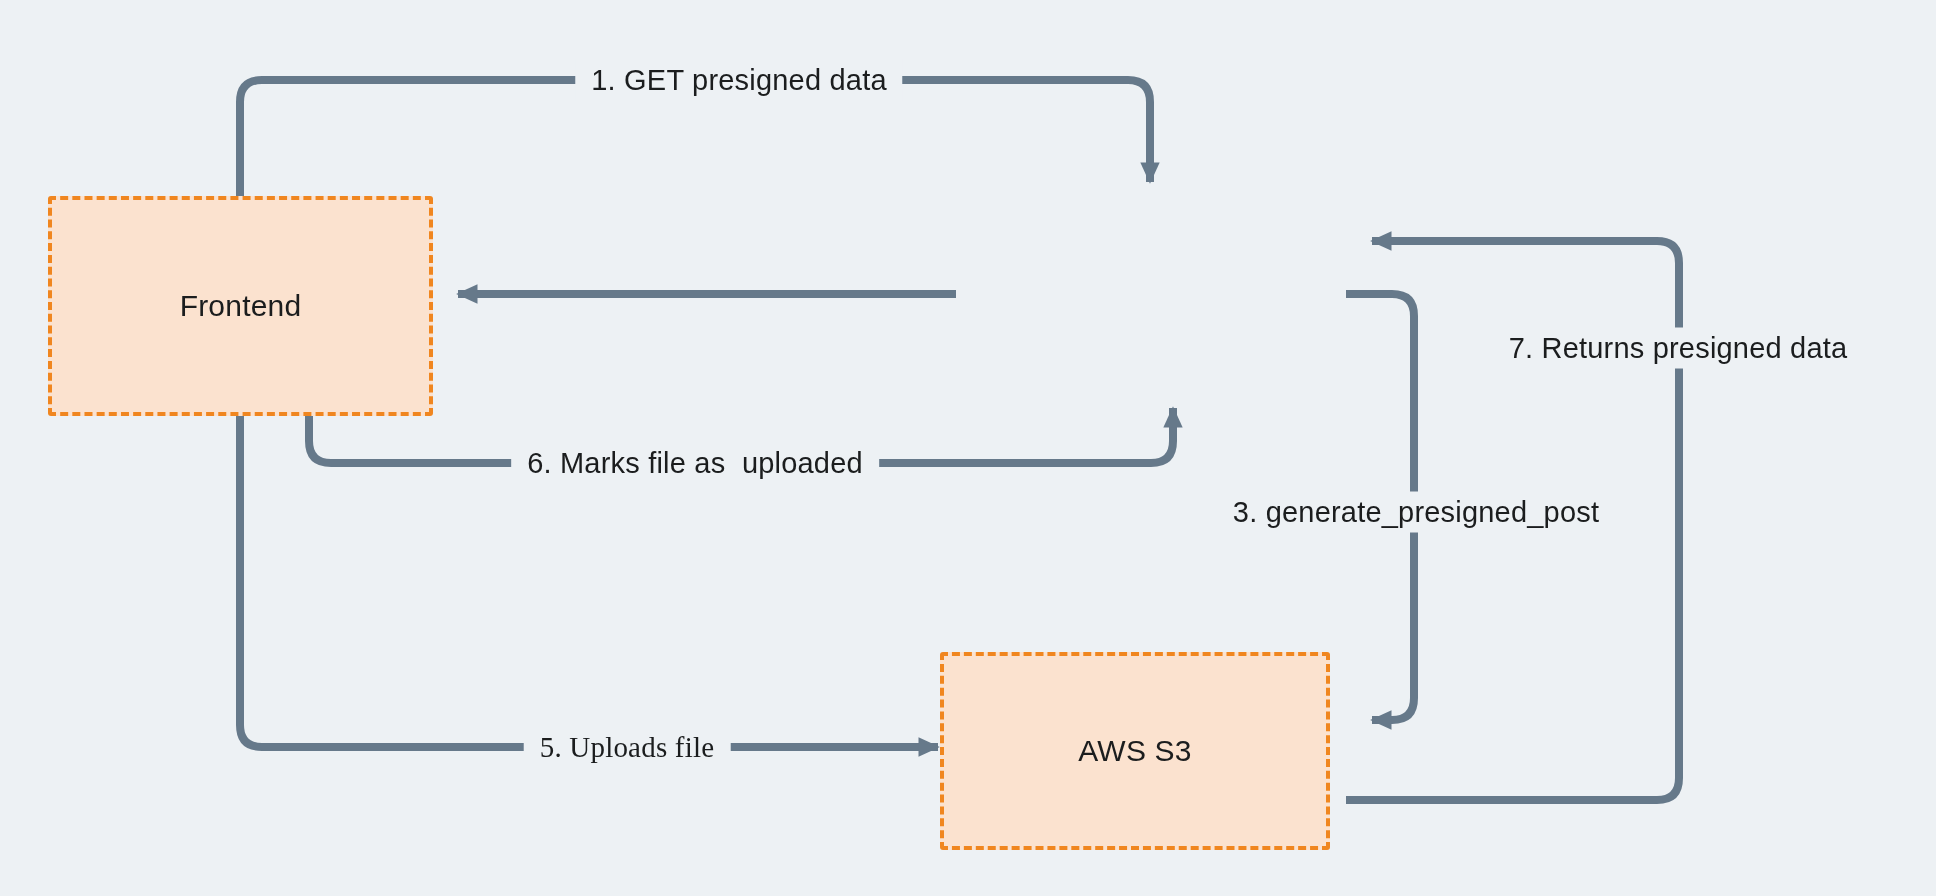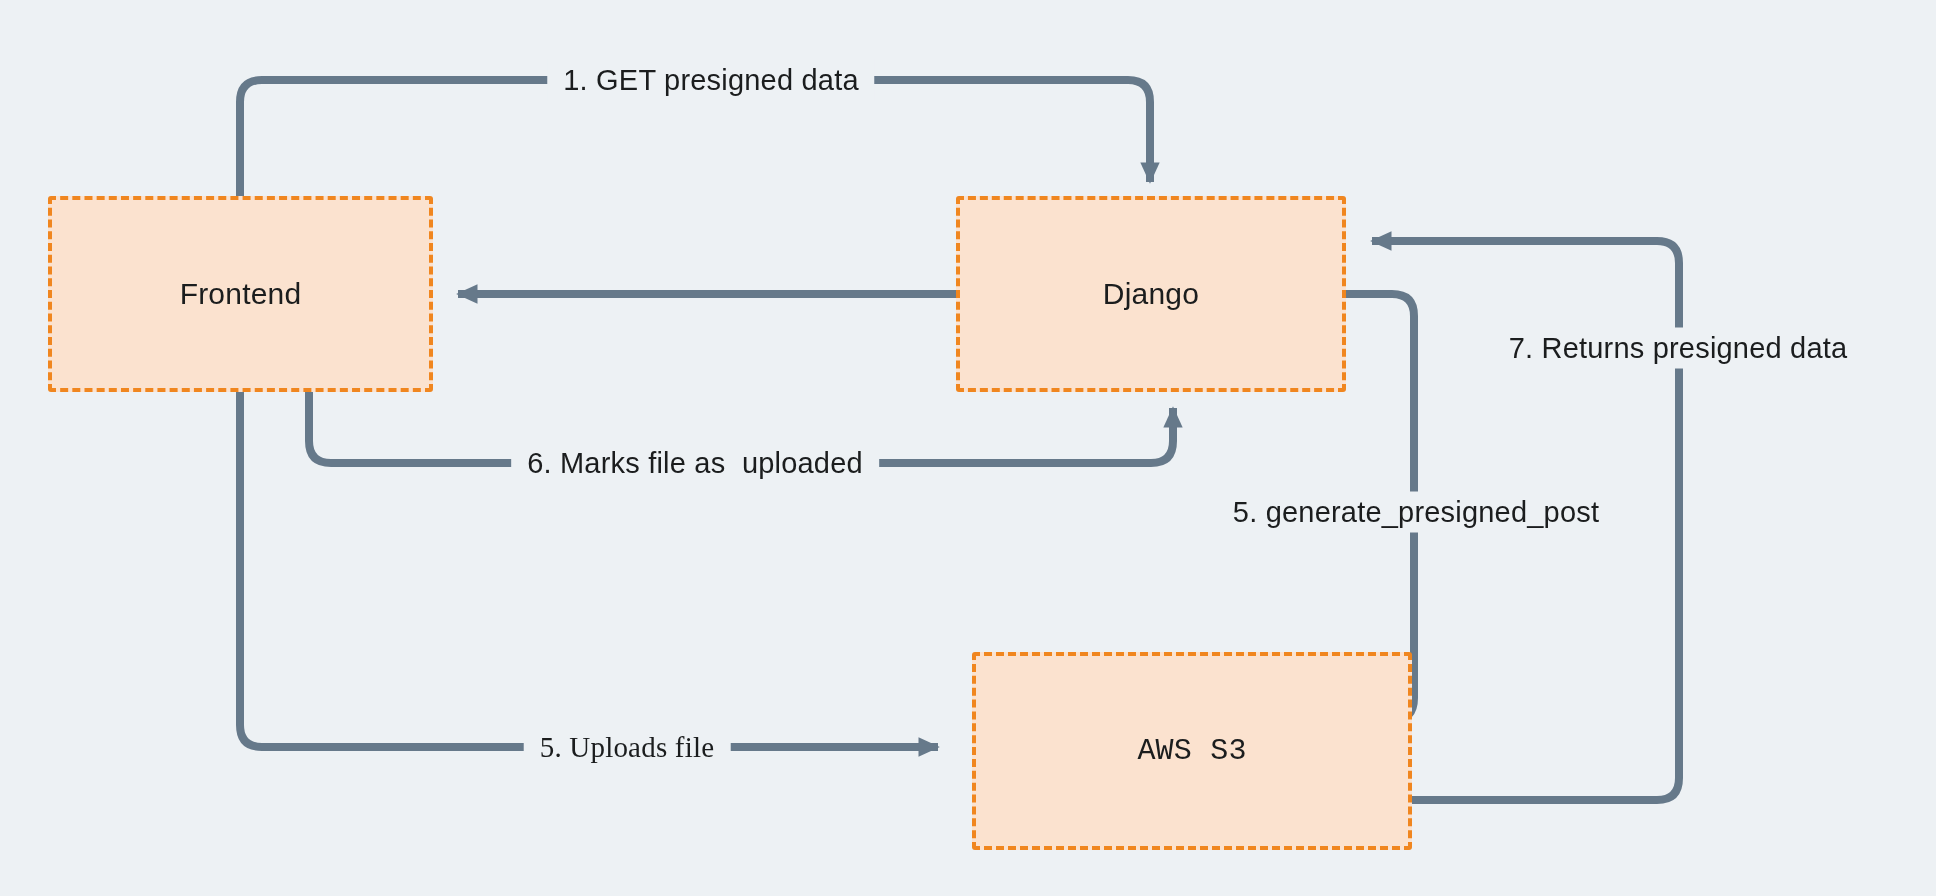--- a/index.html
+++ b/index.html
@@ -39,34 +39,34 @@
     border: 4px dashed var(--node-border);
     background: var(--node-fill);
     border-radius: 3px;
     display: flex;
     align-items: center;
     justify-content: center;
     font-size: 30px;
     font-weight: 500;
     letter-spacing: 0.2px;
   }
-  .node-frontend { left: 48px;  top: 196px; width: 385px; height: 196px; }
+  .node-frontend { left: 48px;  top: 196px; width: 385px; height: 220px; }
   .node-django   { left: 956px; top: 196px; width: 390px; height: 196px; }
-  .node-awss3    { left: 972px; top: 652px; width: 440px; height: 198px; font-family: Liberation Mono, monospace; }
+  .node-awss3    { left: 940px; top: 652px; width: 390px; height: 198px; }
   .edge-label {
     position: absolute;
     transform: translate(-50%, -50%);
     background: var(--background);
     padding: 4px 16px;
     font-size: 29px;
     font-weight: 500;
     white-space: pre;
     letter-spacing: 0.2px;
   }
-  .edge-label-1 { left: 711px;  top: 80px; text-align: right;  }
+  .edge-label-1 { left: 739px;  top: 80px; text-align: right;  }
   .edge-label-4 { left: 719px;  top: 294px; }
   .edge-label-6 { left: 695px;  top: 463px; }
   .edge-label-2 { left: 1416px; top: 512px; }
   .edge-label-3 { left: 1678px; top: 348px; }
   .edge-label-5 { left: 627px;  top: 747px; font-family: Liberation Serif, serif; }
 </style>
 </head>
 <body>
 
 <div class="page">
@@ -87,26 +87,23 @@
     <path class="wire" d="M 1346 294 L 1392 294 Q 1414 294 1414 316 L 1414 698 Q 1414 720 1392 720 L 1372 720" marker-end="url(#arrowhead)"></path>
 
     <path class="wire" d="M 1346 800 L 1657 800 Q 1679 800 1679 778 L 1679 263 Q 1679 241 1657 241 L 1372 241" marker-end="url(#arrowhead)"></path>
 
     <path class="wire" d="M 240 392 L 240 725 Q 240 747 262 747 L 938 747" marker-end="url(#arrowhead)"></path>
   </svg>
 
   <div class="node node-frontend">
     <span>Frontend</span>
   </div>
-  <div class="node node-django">
-    <span>Django</span>
-  </div>
   <div class="node node-awss3">
     <span>AWS S3</span>
   </div>
 
   <div class="edge-label edge-label-1">1. GET presigned data</div>
   <div class="edge-label edge-label-6">6. Marks file as  uploaded</div>
-  <div class="edge-label edge-label-2">5. generate_presigned_post</div>
+  <div class="edge-label edge-label-2">3. generate_presigned_post</div>
   <div class="edge-label edge-label-3">7. Returns presigned data</div>
   <div class="edge-label edge-label-5">5. Uploads file</div>
 
 </div>
 
 </body></html>

